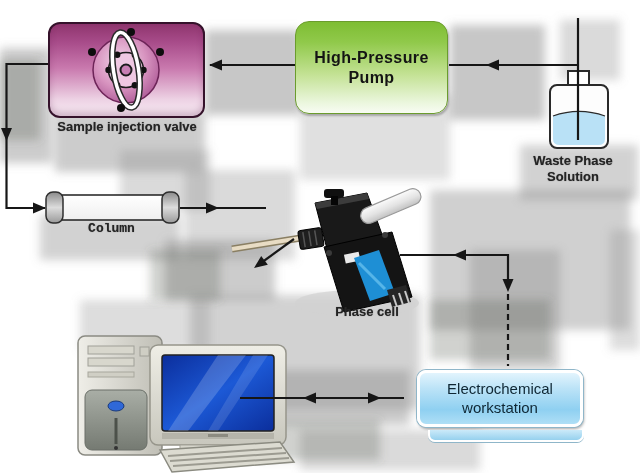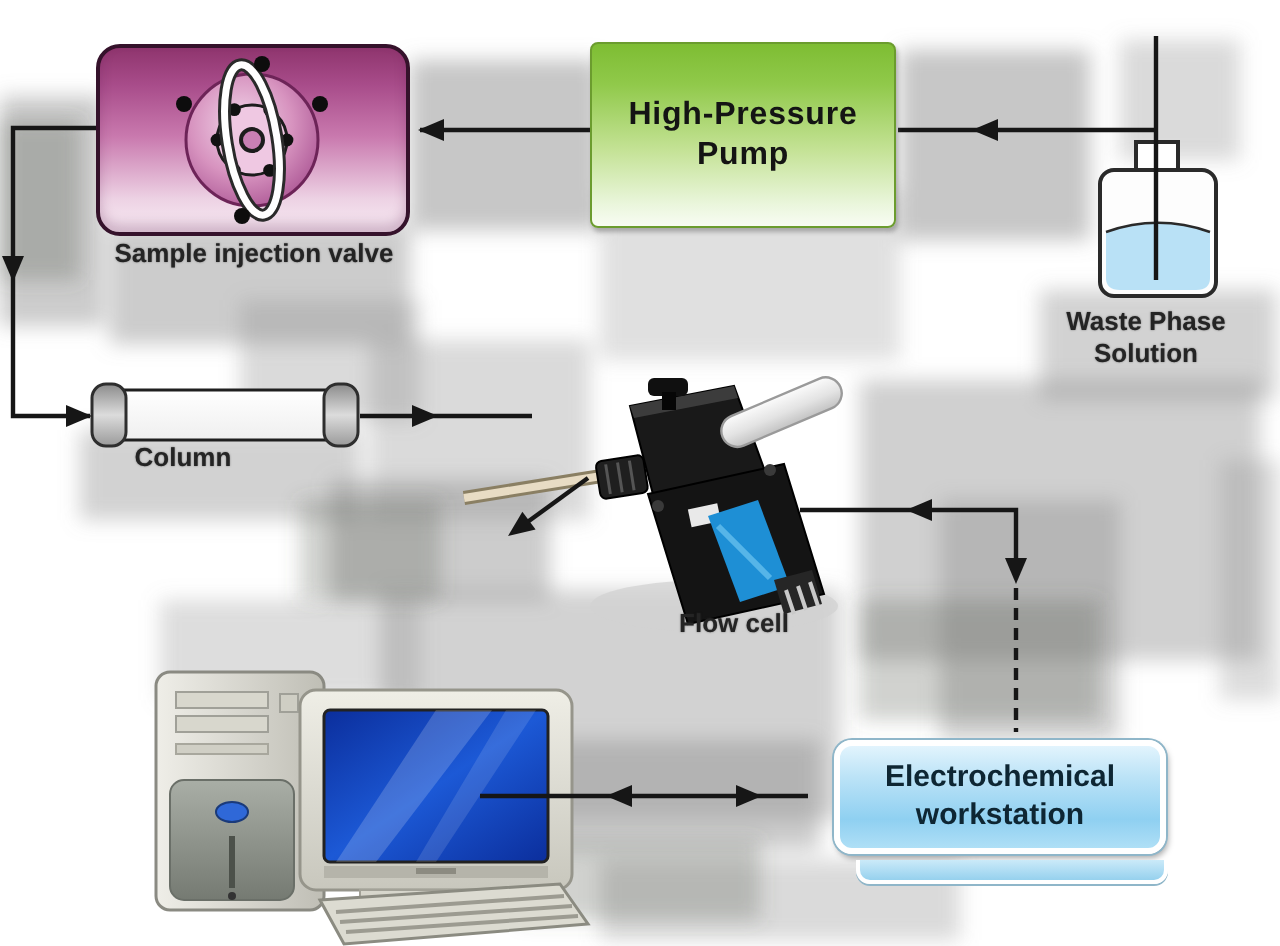--- a/index.html
+++ b/index.html
@@ -6,38 +6,38 @@
   .stage{position:relative;width:640px;height:473px;background:#ffffff;overflow:hidden;
          font-family:"Liberation Sans", sans-serif;}
   .layer{position:absolute;left:0;top:0;width:640px;height:473px;}
   .abs{position:absolute;}
   .box{position:absolute;display:flex;align-items:center;justify-content:center;
        text-align:center;box-sizing:border-box;}
   .valve-box{left:48px;top:22px;width:157px;height:96px;border-radius:12px;
        border:2px solid #35122b;
        background:linear-gradient(180deg,#8F356E 0%,#A84C8A 20%,#C979AE 48%,#EDD2E4 82%,#F8ECF4 100%);
        box-shadow:inset 0 -4px 6px rgba(90,20,70,.25);}
-  .pump-box{left:295px;top:21px;width:153px;height:93px;border-radius:4px;
+  .pump-box{left:295px;top:21px;width:153px;height:93px;border-radius:14px;
        border:1px solid #6b9c2e;
        background:linear-gradient(180deg,#7EBD33 0%,#90C94A 22%,#C4E295 58%,#EAF6DC 88%,#F8FCF3 100%);
        box-shadow:1px 2px 2px rgba(100,100,100,.45);}
   .pump-box .box-text{font-size:16px;font-weight:bold;color:#141414;line-height:1.25;letter-spacing:.4px;width:140px;}
   .ws-box{left:417px;top:370px;width:166px;height:57px;border-radius:9px;
        background:linear-gradient(180deg,#E2F4FD 0%,#BCE3F7 30%,#8FD0F1 72%,#AFDFF6 100%);
        border:3px solid #ffffff;
        box-shadow:0 0 0 1px #8fb6c9,1px 2px 3px rgba(0,0,0,.35);}
-  .ws-box .box-text{font-size:15px;font-weight:bold;color:#0e2633;line-height:1.25;width:184px;}
+  .ws-box .box-text{font-size:15px;font-weight:normal;color:#0e2633;line-height:1.25;width:184px;}
   .ws-strip{position:absolute;left:428px;top:430px;width:152px;height:10px;
        border-radius:0 0 7px 7px;border:2px solid #fff;border-top:none;
        background:linear-gradient(180deg,#CBEAF9,#96D1EE);
        box-shadow:0 1px 0 0 #8fb6c9;}
   .label{position:absolute;text-align:center;font-weight:bold;color:#242424;
        font-size:13px;line-height:1.25;text-shadow:0 0 1px rgba(40,40,40,.55);}
   .valve-label{left:54px;top:119px;width:146px;}
-  .column-label{left:44px;top:221px;width:95px;}
+  .column-label{left:64px;top:221px;width:95px;font-family:Liberation Mono, monospace;}
   .waste-label{left:184px;top:263px;width:80px;}
   .cell-label{left:322px;top:304px;width:90px;}
   .mobile-label{left:506px;top:153px;width:134px;}
 </style>
 </head>
 <body>
 
 <div class="stage">
 
   <svg class="layer" viewBox="0 0 640 473">
@@ -238,16 +238,16 @@
     <span class="box-text">High-Pressure Pump</span>
   </div>
 
   <div class="box ws-box">
     <span class="box-text">Electrochemical workstation</span>
   </div>
   <div class="ws-strip"></div>
 
   <div class="label valve-label">Sample injection valve</div>
   <div class="label column-label">Column</div>
-  <div class="label cell-label">Flow cell</div>
+  <div class="label cell-label">Phase cell</div>
   <div class="label mobile-label">Waste Phase Solution</div>
 
 </div>
 
 </body></html>

